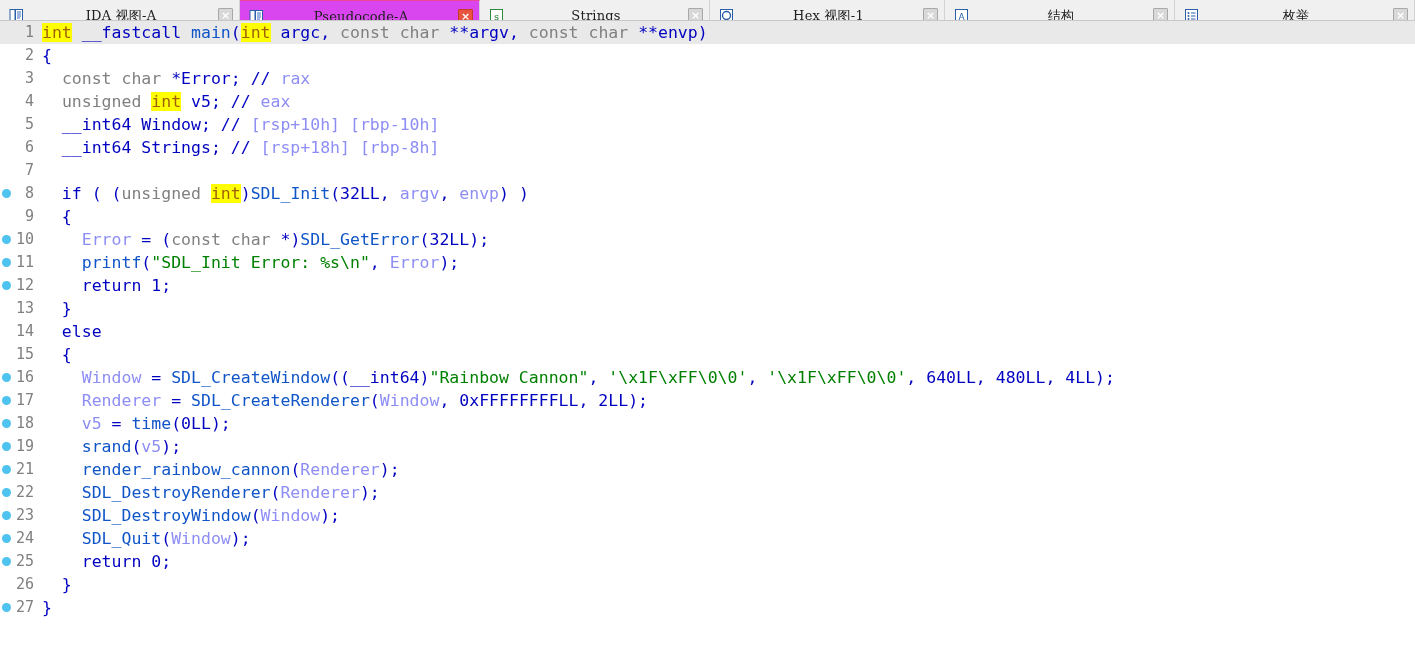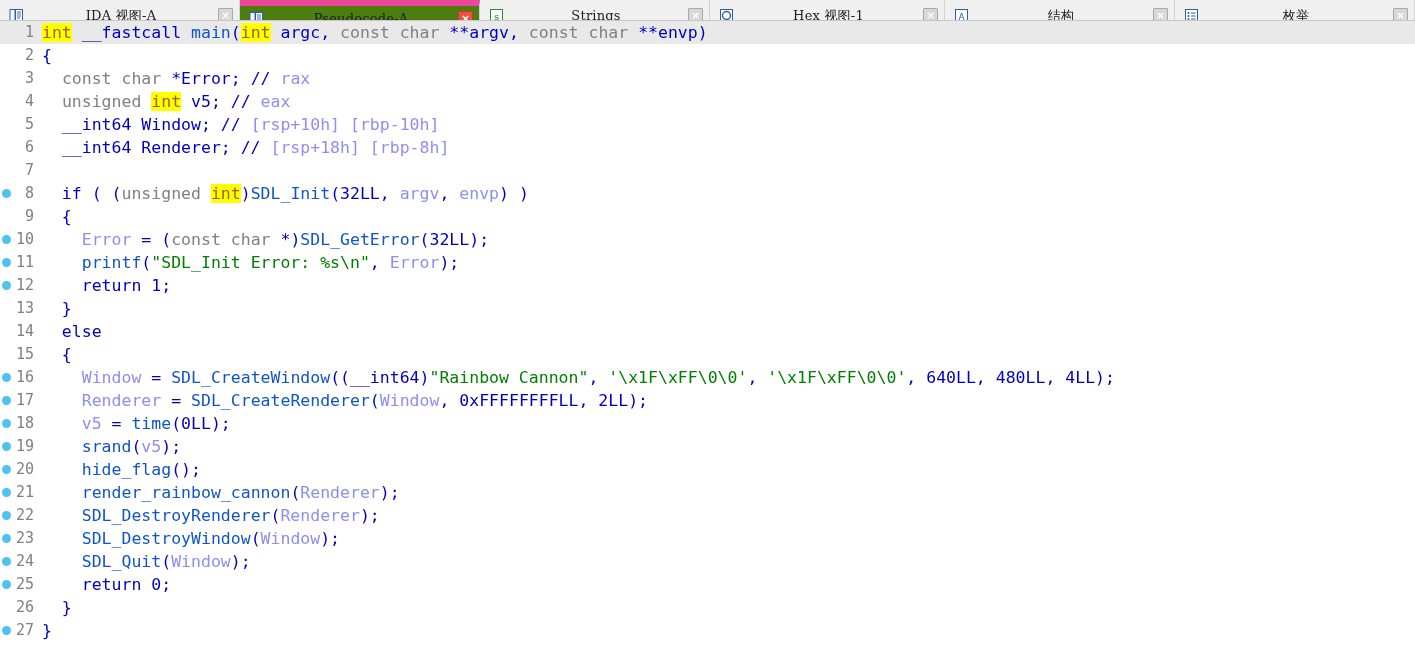--- a/index.html
+++ b/index.html
@@ -26,22 +26,22 @@
     gap: 6px;
     height: 31px;
     padding: 0 6px 0 8px;
     background: #f0f0f0;
     border-right: 1px solid #d2d2d2;
     position: relative;
     flex: 0 0 auto;
     white-space: nowrap;
   }
   .tab.active {
-    background: #4d7c0f;
-    border-top: 6px solid #ec4899;
+    background: #d946ef;
+    border-top: 1px solid #ec4899;
   }
   .tab-icon {
     width: 16px; height: 16px;
     flex: 0 0 16px;
     display: flex; align-items: center; justify-content: center;
   }
   .tab-label {
     font-family: "DejaVu Serif", serif;
     font-size: 13px;
     color: #202020;
@@ -205,35 +205,34 @@
       <span class="tab-label">枚举</span>
       <span class="tab-close">×</span>
     </div>
   </div>
 <div id="code">
     <div class="row current"><div class="gutter"></div><div class="lineno">1</div><div class="sep"></div><div class="code-text"><span class="kwhl">int</span><span class="kw"> __fastcall </span><span class="fn">main</span><span class="kw">(</span><span class="kwhl">int</span><span class="kw"> argc, </span><span class="typ">const char </span><span class="kw">**argv, </span><span class="typ">const char </span><span class="kw">**envp)</span></div></div>
     <div class="row"><div class="gutter"></div><div class="lineno">2</div><div class="sep"></div><div class="code-text"><span class="kw">{</span></div></div>
     <div class="row"><div class="gutter"></div><div class="lineno">3</div><div class="sep"></div><div class="code-text"><span class="kw">  </span><span class="typ">const char </span><span class="kw">*Error; </span><span class="cmt">// </span><span class="var">rax</span></div></div>
     <div class="row"><div class="gutter"></div><div class="lineno">4</div><div class="sep"></div><div class="code-text"><span class="kw">  </span><span class="typ">unsigned </span><span class="kwhl">int</span><span class="kw"> v5; </span><span class="cmt">// </span><span class="var">eax</span></div></div>
     <div class="row"><div class="gutter"></div><div class="lineno">5</div><div class="sep"></div><div class="code-text"><span class="kw">  __int64 Window; </span><span class="cmt">// </span><span class="var">[rsp+10h] [rbp-10h]</span></div></div>
-    <div class="row"><div class="gutter"></div><div class="lineno">6</div><div class="sep"></div><div class="code-text"><span class="kw">  __int64 Renderer; </span><span class="cmt">// </span><span class="var">[rsp+18h] [rbp-8h]</span></div></div>
+    <div class="row"><div class="gutter"></div><div class="lineno">6</div><div class="sep"></div><div class="code-text"><span class="kw">  __int64 Strings; </span><span class="cmt">// </span><span class="var">[rsp+18h] [rbp-8h]</span></div></div>
     <div class="row"><div class="gutter"></div><div class="lineno">7</div><div class="sep"></div><div class="code-text"><span class="kw"></span></div></div>
     <div class="row"><div class="gutter"><span class="dot"></span></div><div class="lineno">8</div><div class="sep"></div><div class="code-text"><span class="kw">  if ( (</span><span class="typ">unsigned </span><span class="kwhl">int</span><span class="kw">)</span><span class="fn">SDL_Init</span><span class="kw">(32LL, </span><span class="var">argv</span><span class="kw">, </span><span class="var">envp</span><span class="kw">) )</span></div></div>
     <div class="row"><div class="gutter"></div><div class="lineno">9</div><div class="sep"></div><div class="code-text"><span class="kw">  {</span></div></div>
     <div class="row"><div class="gutter"><span class="dot"></span></div><div class="lineno">10</div><div class="sep"></div><div class="code-text"><span class="kw">    </span><span class="var">Error</span><span class="kw"> = (</span><span class="typ">const char </span><span class="kw">*)</span><span class="fn">SDL_GetError</span><span class="kw">(32LL);</span></div></div>
     <div class="row"><div class="gutter"><span class="dot"></span></div><div class="lineno">11</div><div class="sep"></div><div class="code-text"><span class="kw">    </span><span class="fn">printf</span><span class="kw">(</span><span class="str">"SDL_Init Error: %s\n"</span><span class="kw">, </span><span class="var">Error</span><span class="kw">);</span></div></div>
     <div class="row"><div class="gutter"><span class="dot"></span></div><div class="lineno">12</div><div class="sep"></div><div class="code-text"><span class="kw">    return 1;</span></div></div>
     <div class="row"><div class="gutter"></div><div class="lineno">13</div><div class="sep"></div><div class="code-text"><span class="kw">  }</span></div></div>
     <div class="row"><div class="gutter"></div><div class="lineno">14</div><div class="sep"></div><div class="code-text"><span class="kw">  else</span></div></div>
     <div class="row"><div class="gutter"></div><div class="lineno">15</div><div class="sep"></div><div class="code-text"><span class="kw">  {</span></div></div>
     <div class="row"><div class="gutter"><span class="dot"></span></div><div class="lineno">16</div><div class="sep"></div><div class="code-text"><span class="kw">    </span><span class="var">Window</span><span class="kw"> = </span><span class="fn">SDL_CreateWindow</span><span class="kw">((__int64)</span><span class="str">"Rainbow Cannon"</span><span class="kw">, </span><span class="str">'\x1F\xFF\0\0'</span><span class="kw">, </span><span class="str">'\x1F\xFF\0\0'</span><span class="kw">, 640LL, 480LL, 4LL);</span></div></div>
     <div class="row"><div class="gutter"><span class="dot"></span></div><div class="lineno">17</div><div class="sep"></div><div class="code-text"><span class="kw">    </span><span class="var">Renderer</span><span class="kw"> = </span><span class="fn">SDL_CreateRenderer</span><span class="kw">(</span><span class="var">Window</span><span class="kw">, 0xFFFFFFFFLL, 2LL);</span></div></div>
     <div class="row"><div class="gutter"><span class="dot"></span></div><div class="lineno">18</div><div class="sep"></div><div class="code-text"><span class="kw">    </span><span class="var">v5</span><span class="kw"> = </span><span class="fn">time</span><span class="kw">(0LL);</span></div></div>
     <div class="row"><div class="gutter"><span class="dot"></span></div><div class="lineno">19</div><div class="sep"></div><div class="code-text"><span class="kw">    </span><span class="fn">srand</span><span class="kw">(</span><span class="var">v5</span><span class="kw">);</span></div></div>
-    <div class="row"><div class="gutter"><span class="dot"></span></div><div class="lineno">20</div><div class="sep"></div><div class="code-text"><span class="kw">    </span><span class="fn">hide_flag</span><span class="kw">();</span></div></div>
     <div class="row"><div class="gutter"><span class="dot"></span></div><div class="lineno">21</div><div class="sep"></div><div class="code-text"><span class="kw">    </span><span class="fn">render_rainbow_cannon</span><span class="kw">(</span><span class="var">Renderer</span><span class="kw">);</span></div></div>
     <div class="row"><div class="gutter"><span class="dot"></span></div><div class="lineno">22</div><div class="sep"></div><div class="code-text"><span class="kw">    </span><span class="fn">SDL_DestroyRenderer</span><span class="kw">(</span><span class="var">Renderer</span><span class="kw">);</span></div></div>
     <div class="row"><div class="gutter"><span class="dot"></span></div><div class="lineno">23</div><div class="sep"></div><div class="code-text"><span class="kw">    </span><span class="fn">SDL_DestroyWindow</span><span class="kw">(</span><span class="var">Window</span><span class="kw">);</span></div></div>
     <div class="row"><div class="gutter"><span class="dot"></span></div><div class="lineno">24</div><div class="sep"></div><div class="code-text"><span class="kw">    </span><span class="fn">SDL_Quit</span><span class="kw">(</span><span class="var">Window</span><span class="kw">);</span></div></div>
     <div class="row"><div class="gutter"><span class="dot"></span></div><div class="lineno">25</div><div class="sep"></div><div class="code-text"><span class="kw">    return 0;</span></div></div>
     <div class="row"><div class="gutter"></div><div class="lineno">26</div><div class="sep"></div><div class="code-text"><span class="kw">  }</span></div></div>
     <div class="row"><div class="gutter"><span class="dot"></span></div><div class="lineno">27</div><div class="sep"></div><div class="code-text"><span class="kw">}</span></div></div>
   </div>
 
 </body></html>

